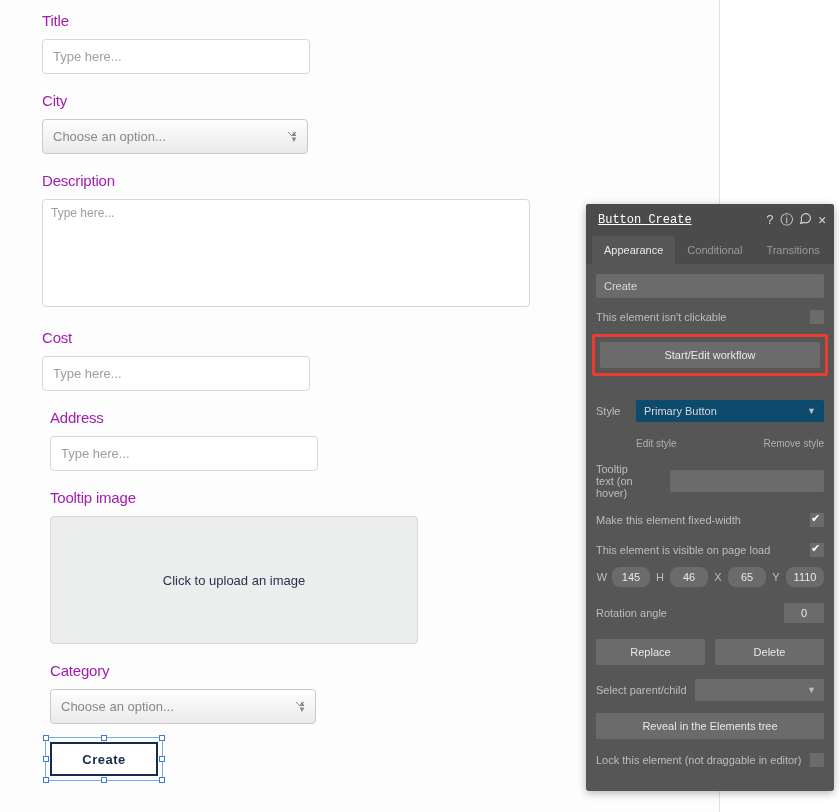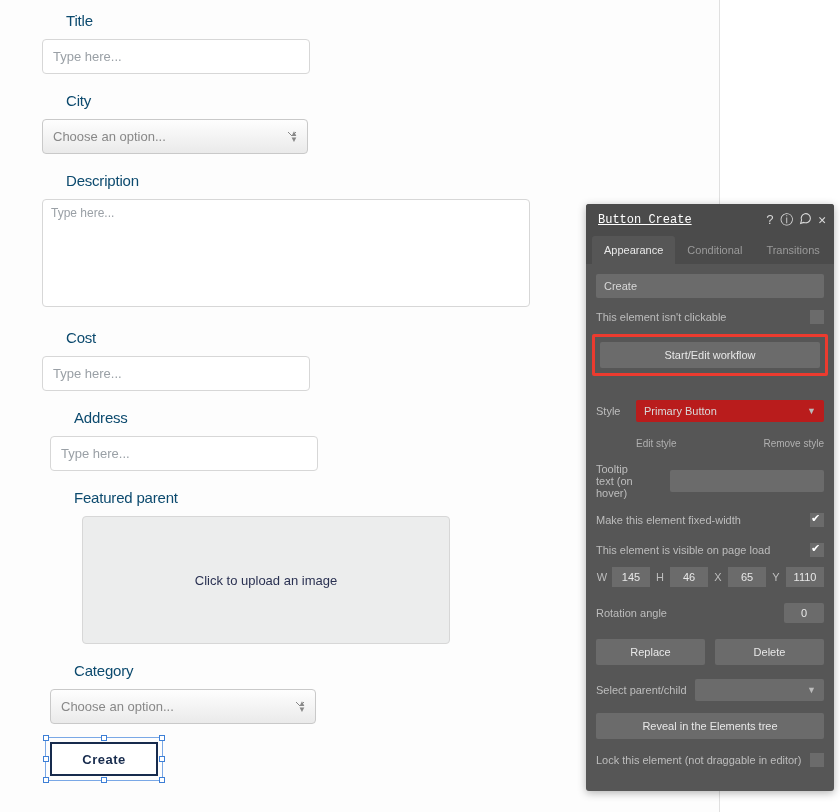--- a/index.html
+++ b/index.html
@@ -15,25 +15,24 @@
     width: 720px;
     min-height: 812px;
     background: #fdfdfd;
     border-right: 1px solid #e0e0e0;
     padding: 12px 0 0 42px;
   }
   .field { margin-bottom: 18px; }
   .field.offset { padding-left: 8px; }
   .field-label {
     font-size: 15px;
-    color: #0c4a6e;
+    color: #a21caf;
     font-weight: 500;
     margin-bottom: 10px;
     letter-spacing: -0.2px;
-    margin-left: 24px;
   }
   .text-input {
     width: 268px;
     height: 35px;
     border: 1px solid #d7d7d7;
     border-radius: 4px;
     padding: 0 10px;
     font-size: 13px;
     color: #333;
     background: #fff;
@@ -91,21 +90,20 @@
     height: 128px;
     background: #eceded;
     border: 1px solid #d7d7d7;
     border-radius: 4px;
     display: flex;
     align-items: center;
     justify-content: center;
     font-size: 13px;
     color: #2a3152;
     cursor: pointer;
-    margin-left: 32px;
   }
   .create-btn-wrap {
     position: relative;
     display: inline-block;
     margin-top: 0px;
     margin-left: 8px;
   }
   .create-btn {
     width: 108px;
     height: 34px;
@@ -239,21 +237,21 @@
   }
   .style-row {
     display: flex;
     align-items: center;
     gap: 8px;
     margin-bottom: 16px;
   }
   .style-label { width: 32px; color: #bdbdbd; font-size: 11px; }
   .style-select {
     flex: 1;
-    background: #b91c1c;
+    background: #0c4a6e;
     border: none;
     color: #d8d8d8;
     padding: 5px 8px;
     font-size: 11px;
     border-radius: 2px;
     position: relative;
     display: flex;
     justify-content: space-between;
     align-items: center;
     cursor: pointer;
@@ -279,21 +277,21 @@
   .coord-row { display: flex; align-items: center; gap: 4px; margin-bottom: 16px; }
   .coord-label { color: #bdbdbd; font-size: 11px; width: 12px; text-align: center; }
   .coord-input {
     width: 38px;
     background: #6b6b6b;
     border: none;
     color: #e8e8e8;
     text-align: center;
     padding: 4px 0;
     font-size: 11px;
-    border-radius: 0;
+    border-radius: 8px;
   }
   .rotation-row { display: flex; justify-content: space-between; align-items: center; margin-bottom: 16px; }
   .rotation-input {
     width: 40px;
     background: #6b6b6b;
     border: none;
     color: #e8e8e8;
     text-align: center;
     padding: 4px 0;
     font-size: 11px;
@@ -347,21 +345,21 @@
     <div class="field-label">Cost</div>
     <input class="text-input" placeholder="Type here..." style="">
   </div>
 
   <div class="field offset">
     <div class="field-label">Address</div>
     <input class="text-input" placeholder="Type here..." style="">
   </div>
 
   <div class="field offset">
-    <div class="field-label">Featured parent</div>
+    <div class="field-label">Tooltip image</div>
     <div class="upload-box">
       <span>Click to upload an image</span>
     </div>
   </div>
 
   <div class="field offset">
     <div class="field-label">Category</div>
     <div class="select-wrap">
       <select class="select-input">
         <option>Choose an option...</option>

